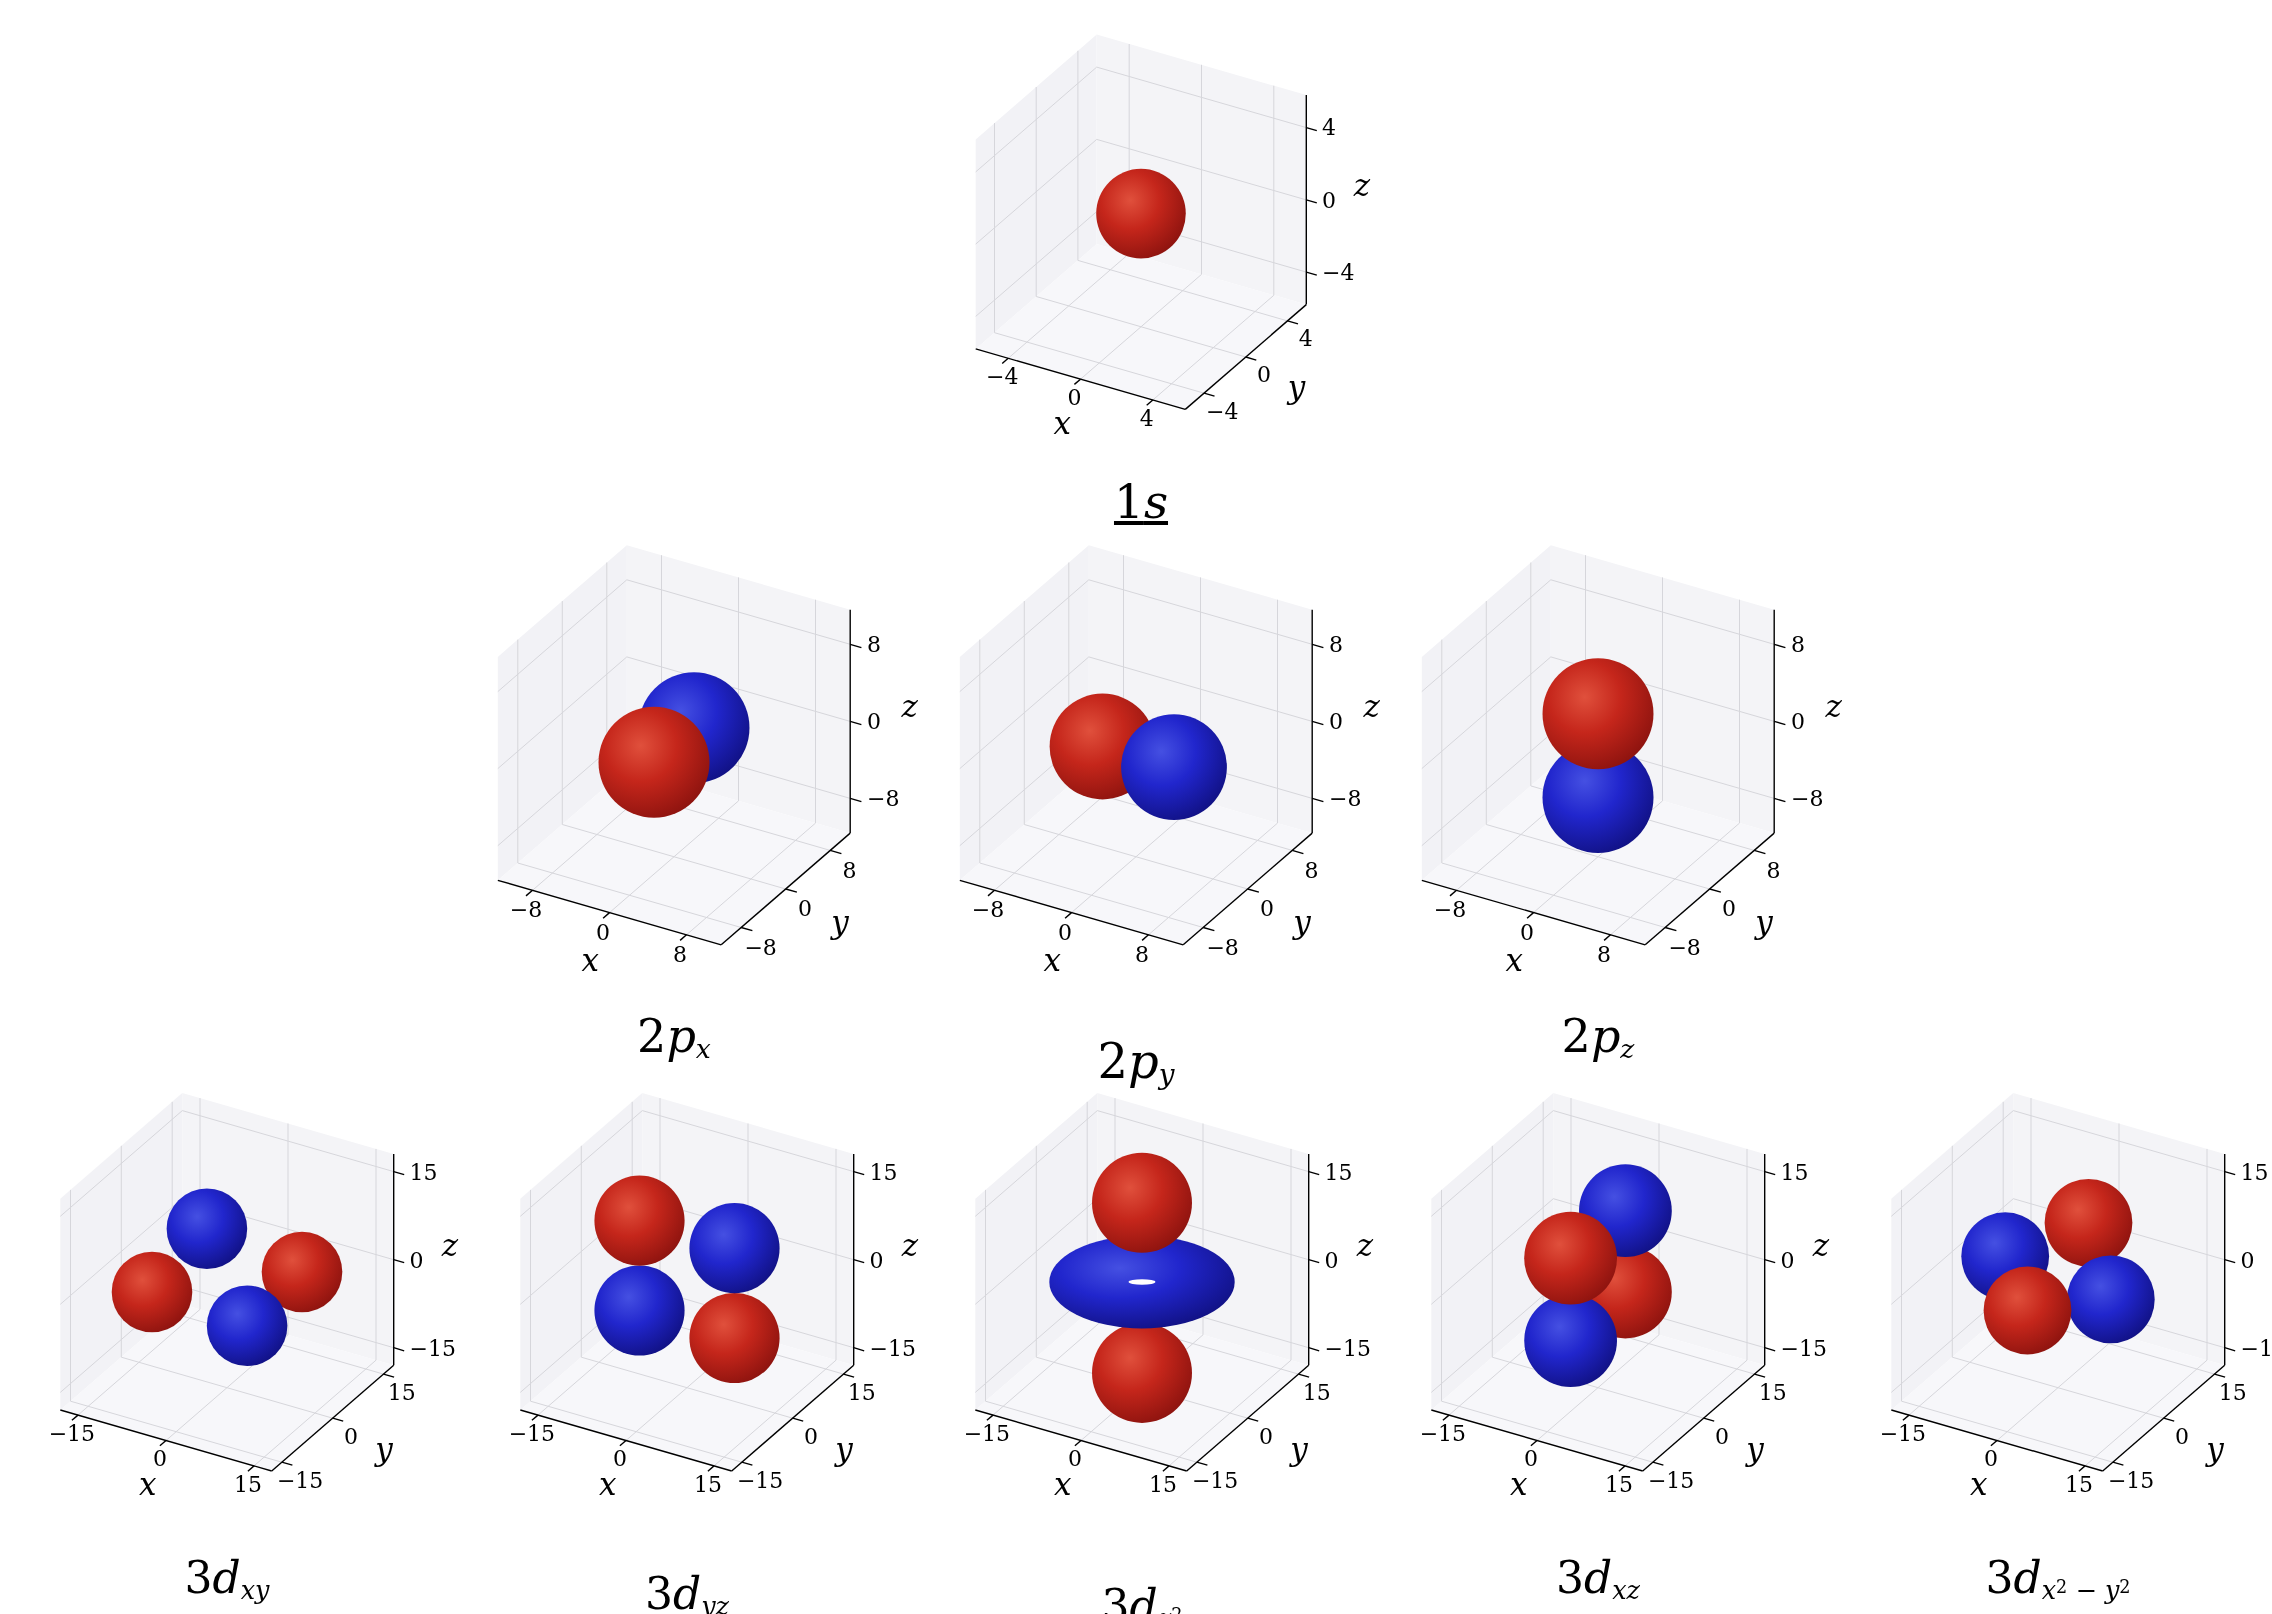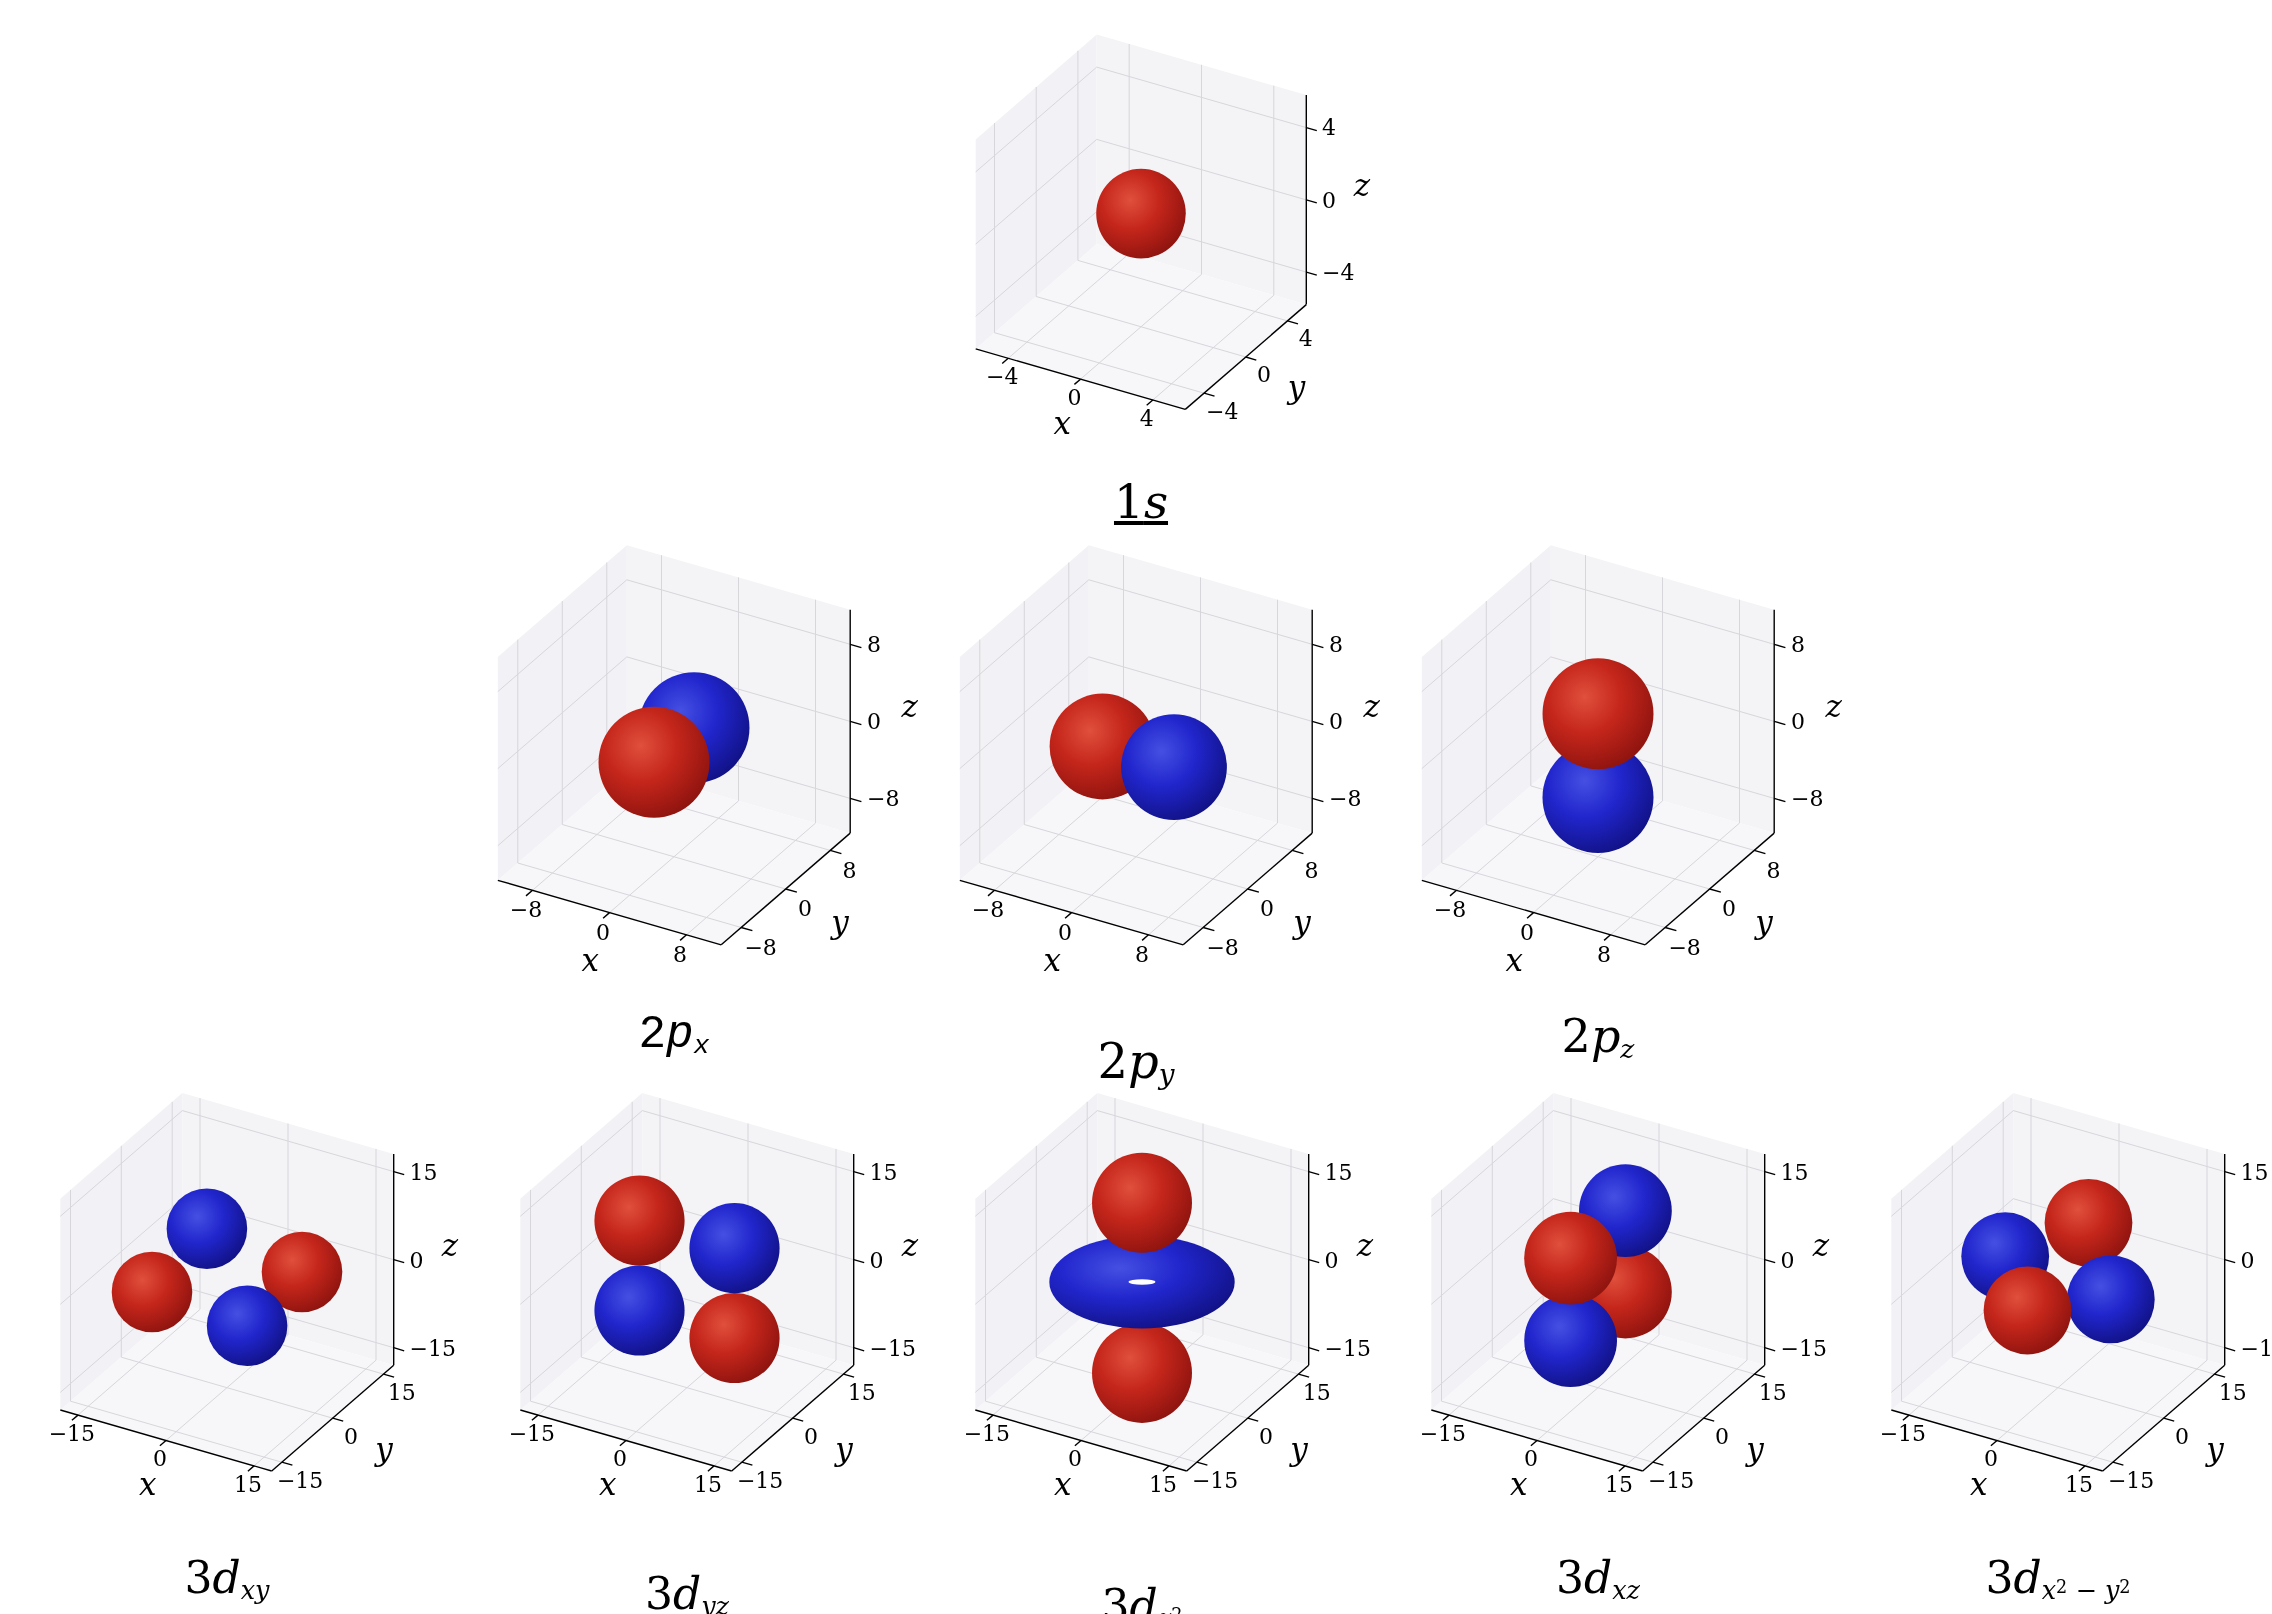--- a/index.html
+++ b/index.html
@@ -146,21 +146,21 @@
         <text x="515.6" y="210.5" fill="#000000" font-size="31" text-anchor="middle" font-family="&quot;DejaVu Serif&quot;, serif" font-style="italic" dominant-baseline="middle">z</text>
         <g>
           <circle cx="300.0" cy="229.7" r="55.5" fill="#ffffff"></circle>
           <circle cx="260.0" cy="264.3" r="55.5" fill="#ffffff"></circle>
         </g>
         <g style="mix-blend-mode:multiply;isolation:auto">
           <circle cx="300.0" cy="229.7" r="55.5" fill="url(#gb1)"></circle>
           <circle cx="260.0" cy="264.3" r="55.5" fill="url(#gr1)"></circle>
         </g>
       </svg>
-      <div class="panel-title" style="top: 511px; font-size: 46px; font-family: Liberation Mono, monospace;"><span class="ts-base">2</span><span class="ts-it ts-base">p</span><span class="ts-it ts-sub">x</span></div>
+      <div class="panel-title" style="top: 511px; font-size: 46px;"><span class="ts-base">2</span><span class="ts-it ts-base">p</span><span class="ts-it ts-sub">x</span></div>
     </div>
     <div class="panel" style="left: 856px; top: 498px; width: 560px; height: 591px;">
       <svg width="560" height="482" viewBox="0 0 560 482">
         <defs>
           <radialGradient id="gr2" cx="38%" cy="35%" r="72%">
             <stop offset="0%" stop-color="#e0503c"></stop>
             <stop offset="45%" stop-color="#c5261b"></stop>
             <stop offset="100%" stop-color="#8a120e"></stop>
           </radialGradient>
           <radialGradient id="gb2" cx="38%" cy="35%" r="72%">

